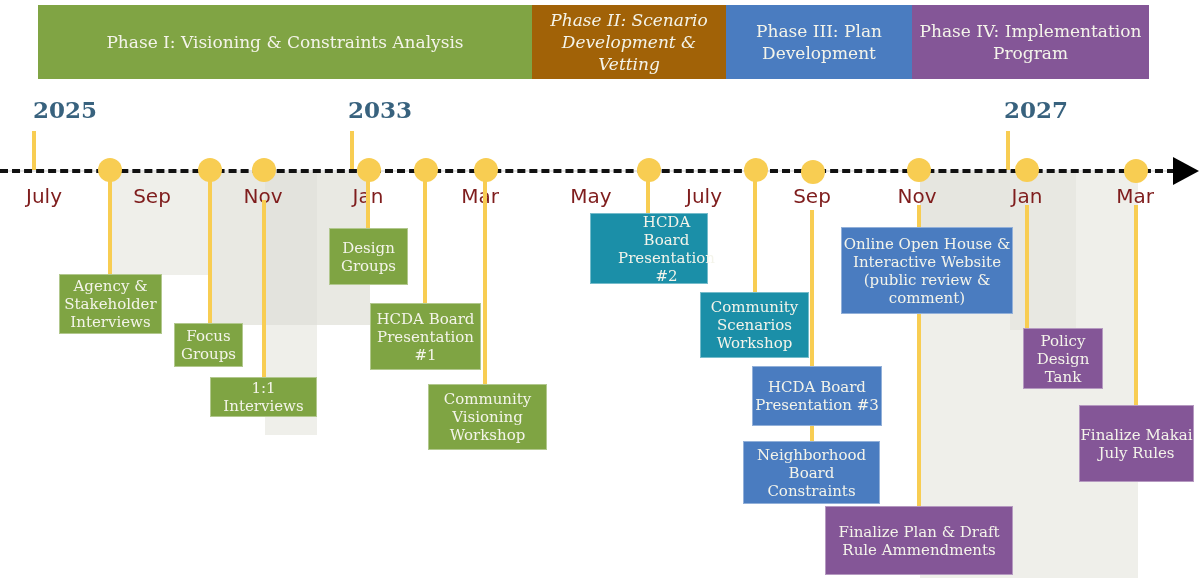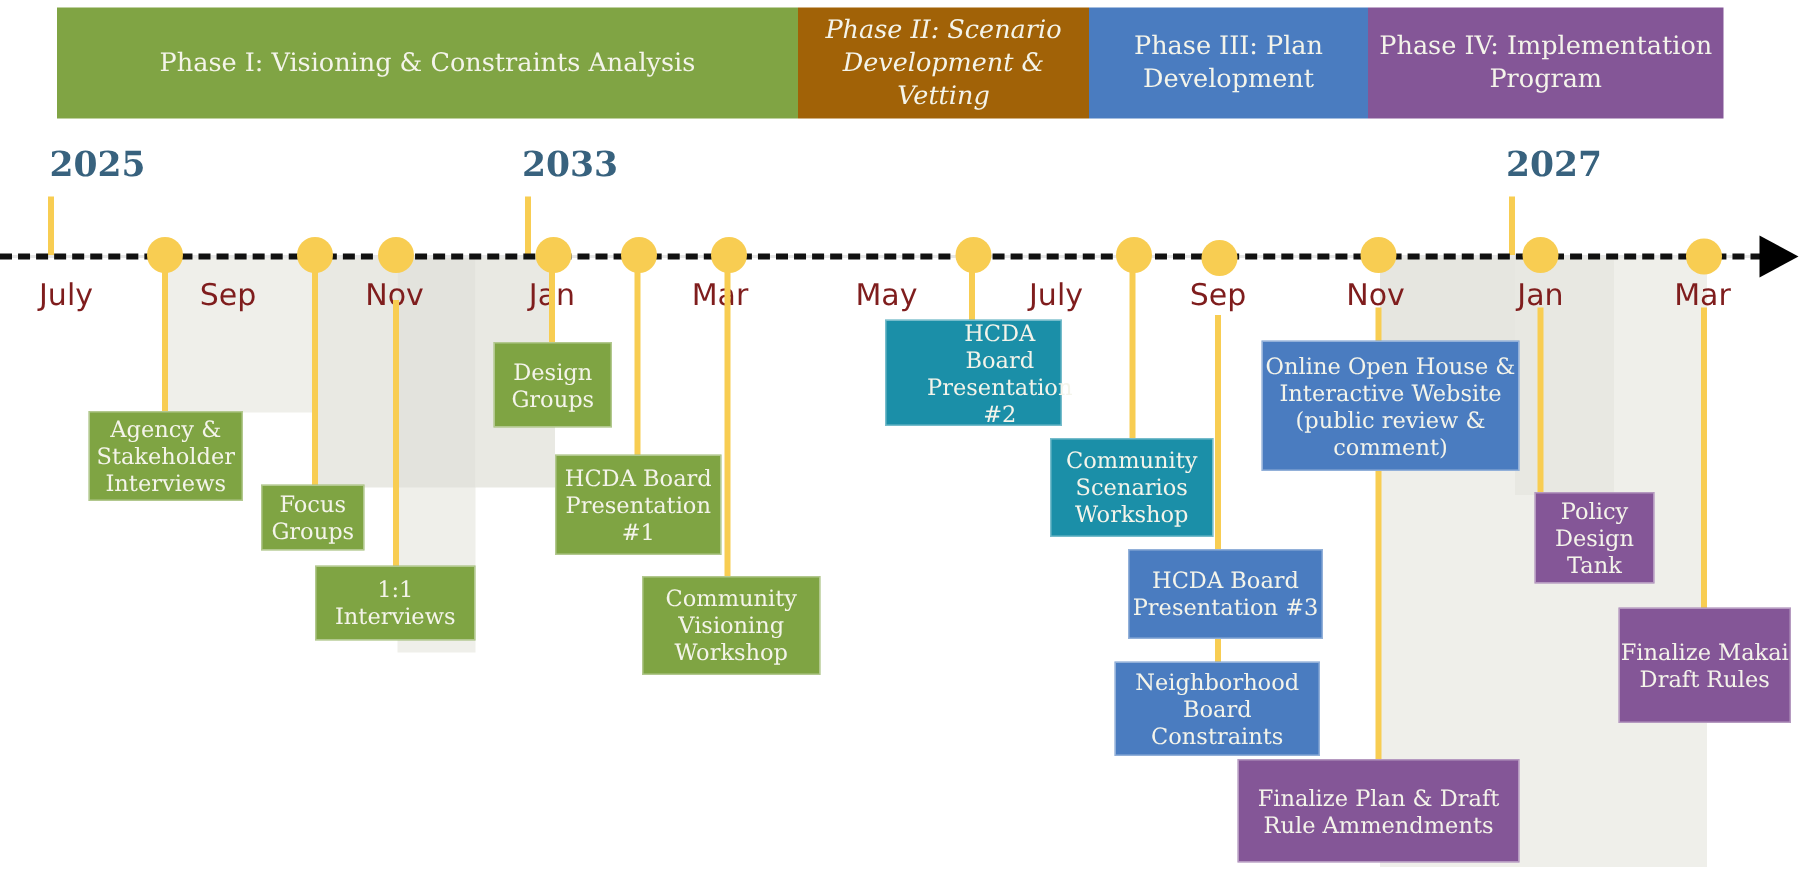--- a/index.html
+++ b/index.html
@@ -93,21 +93,21 @@
 <div class="dot" style="left:919px;top:170px;"></div>
 <div class="dot" style="left:1027px;top:170px;"></div>
 <div class="dot" style="left:1136px;top:171px;"></div>
 
 <div class="box green" style="left:59px;top:274px;width:103px;height:60px;">
     <span>Agency &amp; Stakeholder Interviews</span>
   </div>
 <div class="box green" style="left:174px;top:323px;width:69px;height:44px;">
     <span>Focus Groups</span>
   </div>
-<div class="box green" style="left:210px;top:377px;width:107px;height:50px;">
+<div class="box green" style="left:210px;top:377px;width:107px;height:40px;">
     <span>1:1 Interviews</span>
   </div>
 <div class="box green" style="left:329px;top:228px;width:79px;height:57px;">
     <span>Design Groups</span>
   </div>
 <div class="box green" style="left:370px;top:303px;width:111px;height:67px;">
     <span>HCDA Board Presentation #1</span>
   </div>
 <div class="box green" style="left:428px;top:384px;width:119px;height:66px;">
     <span>Community Visioning Workshop</span>
@@ -127,14 +127,14 @@
 <div class="box blue" style="left:841px;top:227px;width:172px;height:87px;">
     <span>Online Open House &amp; Interactive Website (public review &amp; comment)</span>
   </div>
 <div class="box purple" style="left:979px;top:328px;width:80px;height:61px;margin-left:44px;">
     <span>Policy Design Tank</span>
   </div>
 <div class="box purple" style="left:825px;top:506px;width:188px;height:69px;">
     <span>Finalize Plan &amp; Draft Rule Ammendments</span>
   </div>
 <div class="box purple" style="left:1079px;top:405px;width:115px;height:77px;">
-    <span>Finalize Makai Draft Rules</span>
+    <span>Finalize Makai July Rules</span>
   </div>
 
 </body></html>

